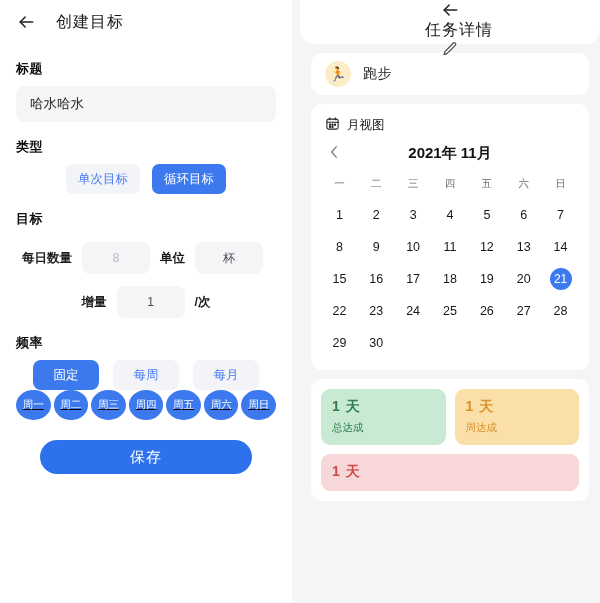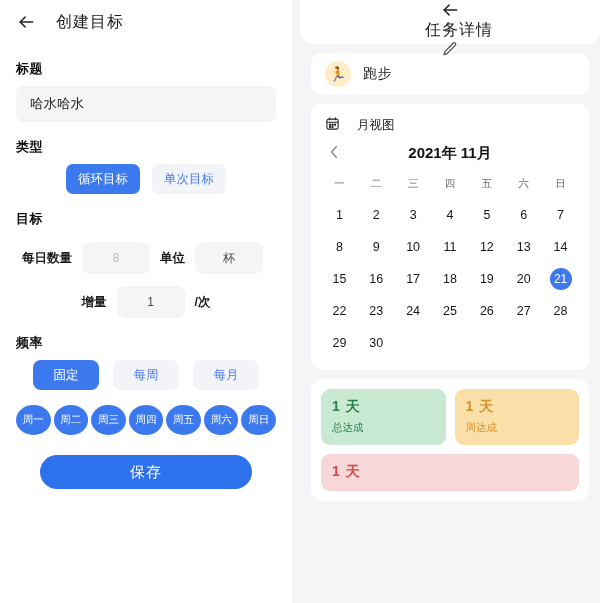--- a/index.html
+++ b/index.html
@@ -148,21 +148,22 @@
     text-align: center;
     font-size: 7.5px;
     color: #5e86e8;
     margin-top: 16px;
     letter-spacing: .3px;
   }
   .day-row {
     display: flex;
     justify-content: center;
     gap: 3px;
-    margin-top: 15px;
+    margin-top: 0;
+    text-decoration: underline;
   }
   .day-pill {
     width: 36px; height: 30px;
     border-radius: 50%;
     background: #3c79ef;
     color: #ffffff;
     display: flex; align-items: center; justify-content: center;
     font-size: 10.5px;
     cursor: pointer;
   }
@@ -219,21 +220,21 @@
     border-radius: 50%;
     background: #fdecc8;
     display: flex; align-items: center; justify-content: center;
     font-size: 14px;
     color: #e8a02a;
   }
   .task-name { font-size: 14px; color: #1b1b1b; letter-spacing: .5px; }
 
   .cal-card { padding: 10px 10px 12px; }
   .cal-head {
-    display: flex; align-items: center; gap: 17px;
+    display: flex; align-items: center; gap: 7px;
     padding: 2px 4px 4px;
   }
   .cal-head-label { font-size: 12.5px; color: #1b1b1b; }
   .cal-nav {
     display: flex; align-items: center;
     padding: 6px 4px 2px;
     position: relative;
   }
   .cal-prev {
     font-size: 14px; color: #7b7b80; cursor: pointer;
@@ -306,22 +307,22 @@
       <div class="appbar-title">创建目标</div>
     </div>
 
     <div class="left-body">
 
       <div class="field-label">标题</div>
       <div class="text-input">哈水哈水</div>
 
       <div class="field-label">类型</div>
       <div class="seg-row">
+        <div class="seg off">单次目标</div>
         <div class="seg on">循环目标</div>
-        <div class="seg off">单次目标</div>
       </div>
 
       <div class="field-label">目标</div>
 
       <div class="target-row">
         <div class="inline-label">每日数量</div>
         <div class="mini-input ph">8</div>
         <div class="inline-label">单位</div>
         <div class="mini-input val">杯</div>
       </div>

